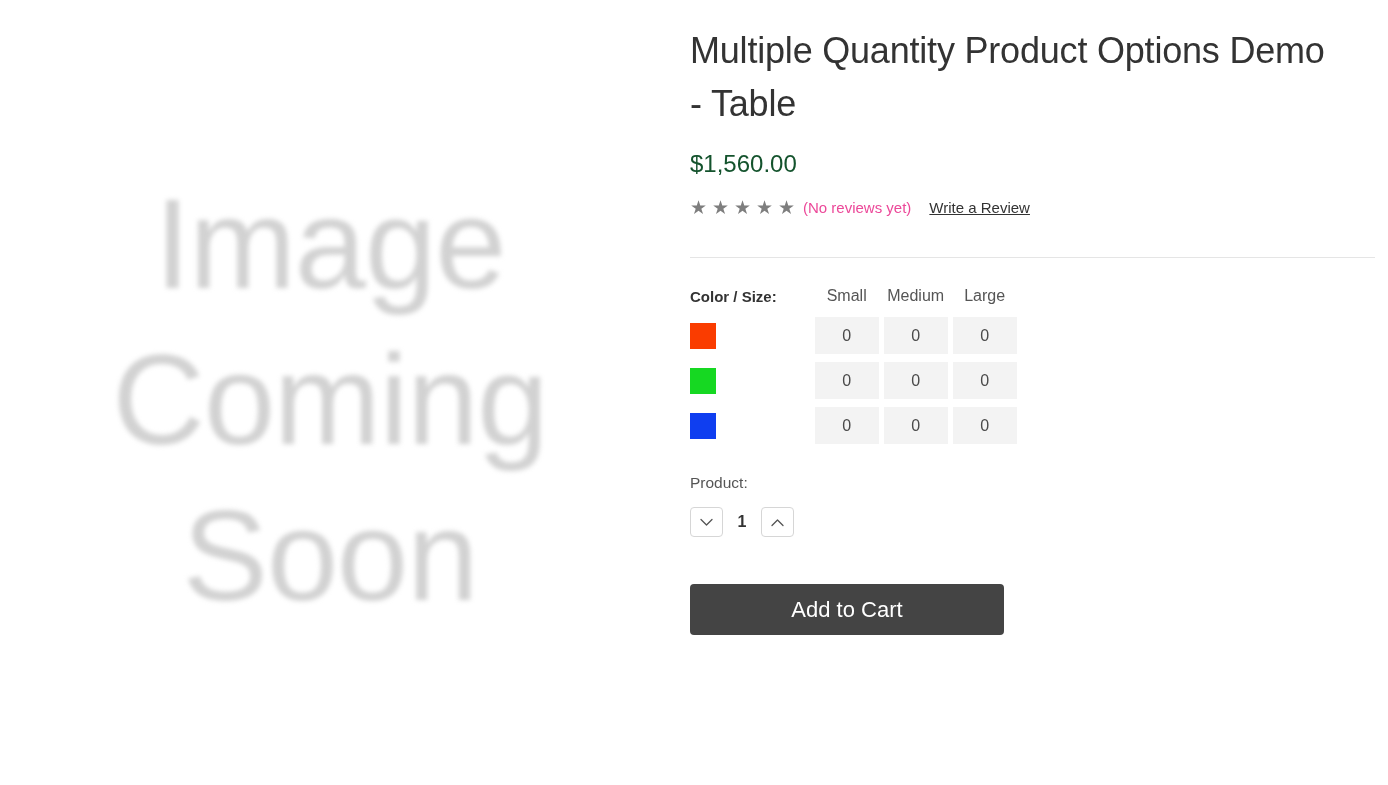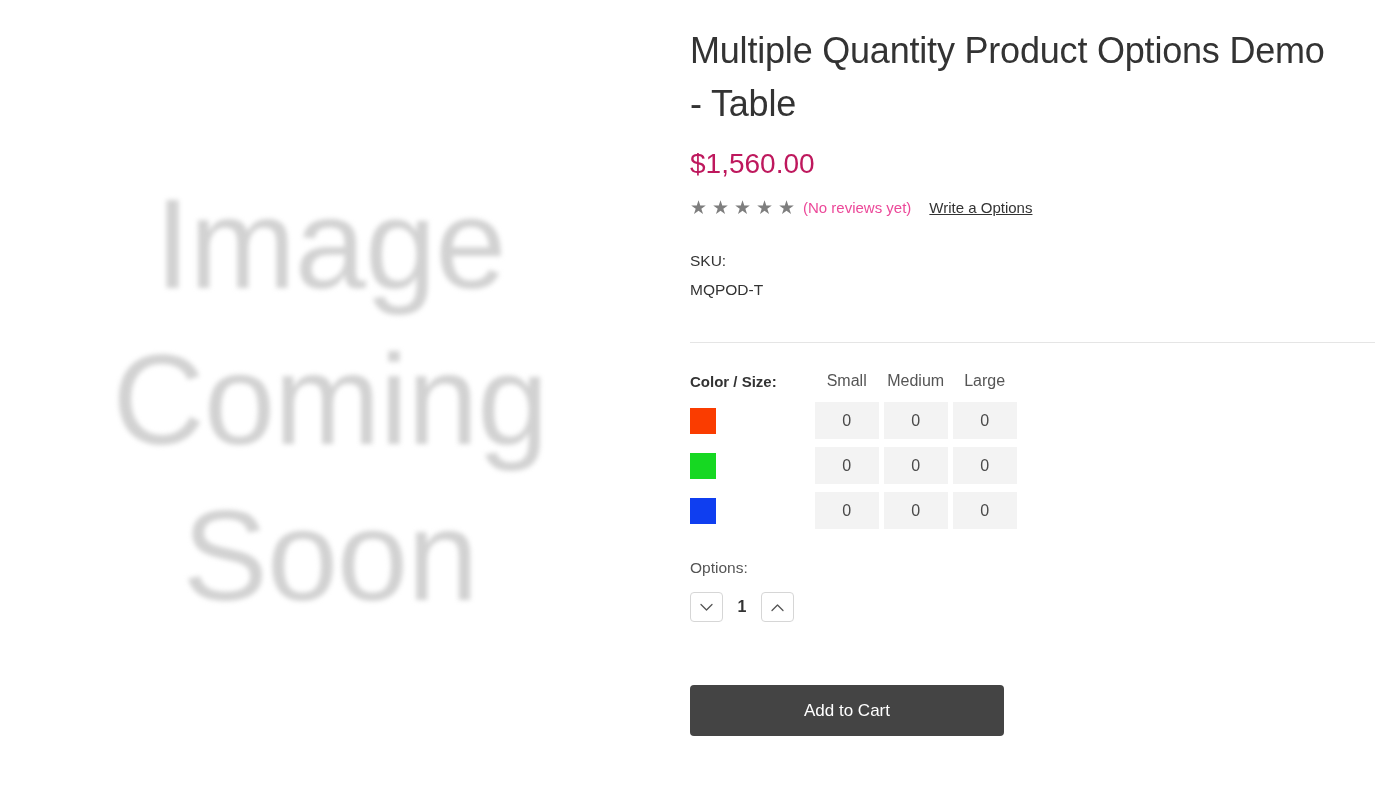--- a/index.html
+++ b/index.html
@@ -69,24 +69,24 @@
     line-height: 53px;
     font-weight: 400;
     color: #333333;
     letter-spacing: -0.2px;
     width: 640px;
   }
 
   .product-price {
     margin: 0;
     padding-top: 19px;
-    font-size: 28px;
+    font-size: 24px;
     line-height: 30px;
     font-weight: 400;
-    color: #be185d;
+    color: #14532d;
   }
 
   .rating-row {
     display: flex;
     align-items: center;
     padding-top: 18px;
     height: 22px;
   }
   .stars {
     display: flex;
@@ -236,23 +236,22 @@
     gap: 14px;
   }
   .btn-add-cart {
     width: 314px;
     height: 51px;
     background: #444444;
     color: #ffffff;
     border: none;
     border-radius: 4px;
     font-family: "Liberation Sans", sans-serif;
-    font-size: 17px;
+    font-size: 22px;
     cursor: pointer;
-    margin-top: 16px;
   }
   .btn-wishlist {
     width: 256px;
     height: 51px;
     background: #ffffff;
     color: #555555;
     border: 1px solid #d6d6d6;
     border-radius: 4px;
     font-family: "Liberation Sans", sans-serif;
     font-size: 17px;
@@ -282,27 +281,23 @@
 
     <div class="rating-row">
       <span class="stars">
         <span class="star" style="color: rgb(126, 126, 126);">★</span>
         <span class="star" style="color: rgb(126, 126, 126);">★</span>
         <span class="star" style="color: rgb(126, 126, 126);">★</span>
         <span class="star" style="color: rgb(126, 126, 126);">★</span>
         <span class="star" style="color: rgb(126, 126, 126);">★</span>
       </span>
       <span class="no-reviews">(No reviews yet)</span>
-      <a class="write-review">Write a Options</a>
-    </div>
-
-    <div class="sku-block">
-      <div class="sku-label">SKU:</div>
-      <div class="sku-value">MQPOD-T</div>
-    </div>
+      <a class="write-review">Write a Review</a>
+    </div>
+
 
     <div class="divider"></div>
 
     <div class="options">
       <table class="opt-table">
         <thead>
           <tr>
             <th class="col-label-head">Color / Size:</th>
             <th class="size-head">Small</th>
             <th class="size-head">Medium</th>
@@ -349,21 +344,21 @@
               <input class="qty-box" type="text" value="0" style="">
             </td>
             <td class="qty-cell">
               <input class="qty-box" type="text" value="0" style="">
             </td>
           </tr>
         </tbody>
       </table>
     </div>
 
-    <div class="qty-label">Options:</div>
+    <div class="qty-label">Product:</div>
 
     <div class="stepper">
       <button class="step-btn">
         <span>
           <svg width="13" height="9" viewBox="0 0 13 9" fill="none">
             <path d="M1 1.5 L6.5 7 L12 1.5" stroke="#555" stroke-width="1.3" stroke-linecap="round" stroke-linejoin="round"></path>
           </svg>
         </span>
       </button>
       <input class="qty-value" type="text" value="1" style="">

